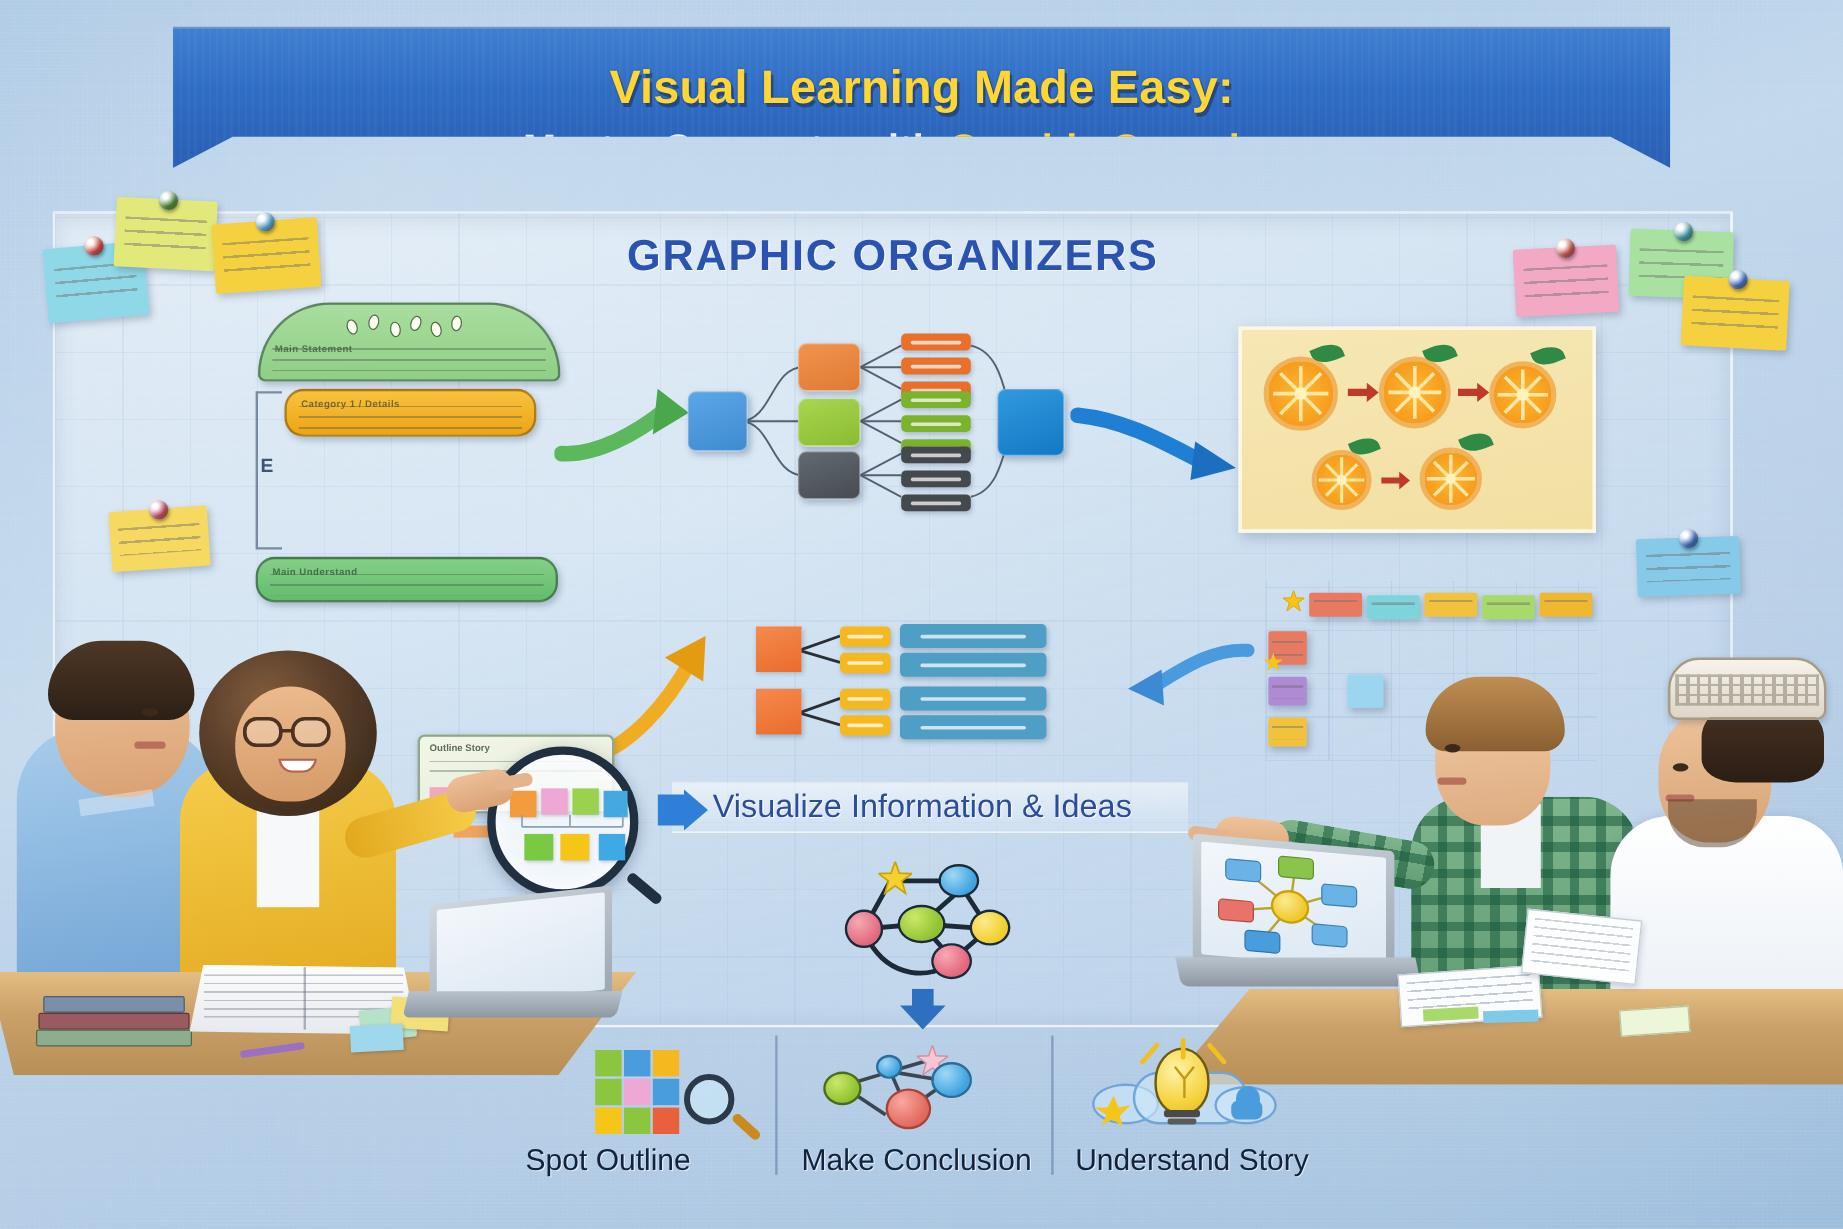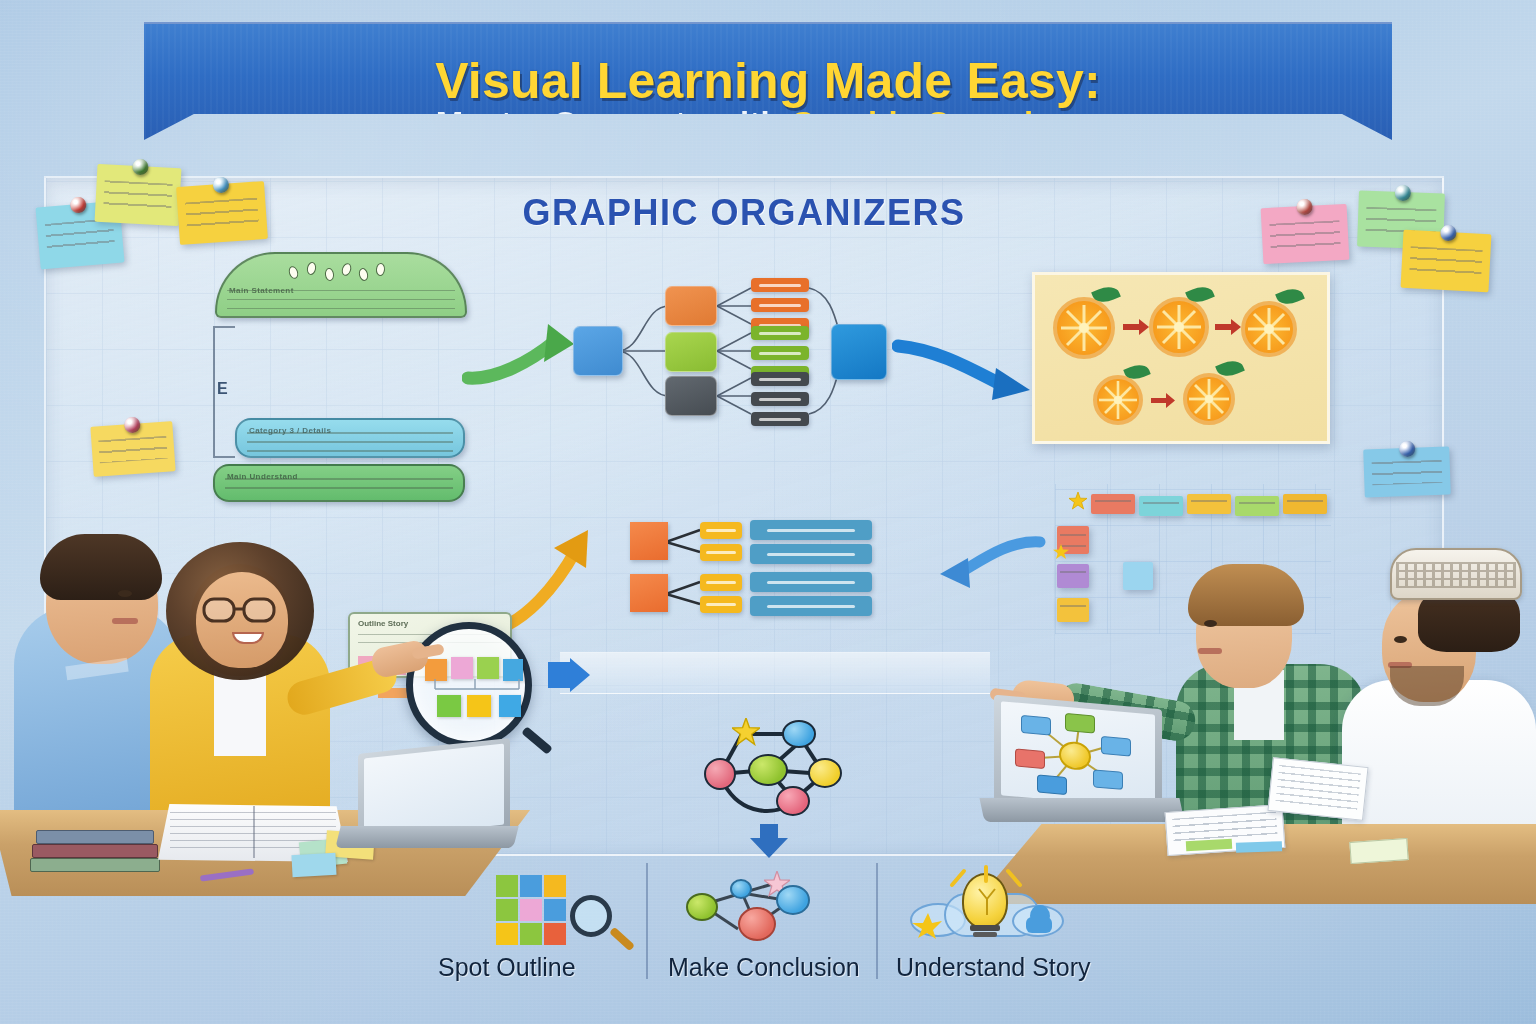--- a/index.html
+++ b/index.html
@@ -32,21 +32,21 @@
     border-top:2px solid rgba(255,255,255,.35);
   }
   .banner .tex {
     position:absolute; inset:0; opacity:.3;
     background:repeating-linear-gradient(90deg, rgba(255,255,255,.10) 0 2px, rgba(0,0,0,0) 2px 6px);
   }
   .banner-l1, .banner-l2 {
     position:absolute; width:100%; text-align:center;
     font-weight:bold; letter-spacing:.2px; white-space:nowrap;
   }
-  .banner-l1 { top:28px; font-size:50px; color:#ffd633;
+  .banner-l1 { top:28px; font-size:39px; color:#ffd633;
     text-shadow:2px 3px 0 rgba(25,45,85,.55), 0 0 2px rgba(0,0,0,.3); }
   .banner-l2 { top:81px; font-size:33px; color:#eef4fb;
     text-shadow:2px 3px 0 rgba(25,45,85,.5); }
   .hl { color:#ffd633; }
 
   
   .board {
     position:absolute; left:44px; top:176px; width:1400px; height:680px;
     background:linear-gradient(165deg, rgba(255,255,255,.55), rgba(232,242,251,.32) 45%, rgba(200,222,243,.22));
     border:2px solid rgba(255,255,255,.55);
@@ -155,27 +155,27 @@
       <div class="abs" style="left:70px; top:8px; width:110px; height:18px;">
         <span class="abs" style="left:2px;top:4px;width:9px;height:13px;border-radius:50%;background:#fdfdf0;border:1.5px solid #4d6b45;transform:rotate(-18deg);"></span>
         <span class="abs" style="left:20px;top:0px;width:9px;height:13px;border-radius:50%;background:#fdfdf0;border:1.5px solid #4d6b45;transform:rotate(12deg);"></span>
         <span class="abs" style="left:38px;top:6px;width:9px;height:13px;border-radius:50%;background:#fdfdf0;border:1.5px solid #4d6b45;transform:rotate(-8deg);"></span>
         <span class="abs" style="left:55px;top:1px;width:9px;height:13px;border-radius:50%;background:#fdfdf0;border:1.5px solid #4d6b45;transform:rotate(20deg);"></span>
         <span class="abs" style="left:72px;top:6px;width:9px;height:13px;border-radius:50%;background:#fdfdf0;border:1.5px solid #4d6b45;transform:rotate(-14deg);"></span>
         <span class="abs" style="left:89px;top:1px;width:9px;height:13px;border-radius:50%;background:#fdfdf0;border:1.5px solid #4d6b45;transform:rotate(6deg);"></span>
       </div>
     </div>
 
-
-
-    <div class="layer" style="left:30px; top:166px; width:230px; height:40px;
-         background:linear-gradient(180deg,#96dced,#76c6dd); border-color:rgba(20,80,105,.5);">
-      <div class="txt">Category 3 / Details</div>
+    <div class="layer" style="left:32px; top:72px; width:210px; height:40px;
+         background:linear-gradient(180deg,#f8c23f,#eda415); border-color:rgba(120,80,10,.55);">
+      <div class="txt">Category 1 / Details</div>
       <div class="rule"></div>
     </div>
+
+
 
     <div class="layer" style="left:8px; top:212px; width:252px; height:38px;
          background:linear-gradient(180deg,#84cf86,#63bc6d);">
       <div class="txt">Main Understand</div>
       <div class="rule"></div>
     </div>
 
     <div class="abs" style="left:8px; top:74px; width:22px; height:132px; border:2px solid rgba(70,90,115,.65); border-right:none;"></div>
     <div class="abs" style="left:12px; top:128px; font-size:16px; color:#3c5574; font-weight:bold;">E</div>
   </div>
@@ -429,20 +429,21 @@
           </g>
         </svg>
     </div>
     <div class="abs" style="left:172px;top:124px;width:34px;height:9px;background:#203040;border-radius:4px;transform:rotate(40deg);"></div>
   </div>
 
   <div class="capband" style="left:560px; top:652px; width:430px; height:42px;"></div>
   <svg class="abs" style="left:548px; top:658px;" width="44" height="34">
     <polygon points="0,4 22,4 22,0 42,17 22,34 22,30 0,30" fill="#2f7fd8"></polygon>
   </svg>
+  <div class="caption" style="left:594px; top:657px;">Visualize Information &amp; Ideas</div>
 
   <div class="abs" style="left:690px; top:712px; width:170px; height:110px;">
     <svg class="abs" style="left:0;top:0;" width="170" height="110">
       <g stroke="#1c2a38" stroke-width="4" fill="none">
         <path d="M52 22 L 108 22"></path>
           <path d="M30 62 L 52 22"></path>
           <path d="M30 62 L 78 58"></path>
         <path d="M78 58 L 112 28"></path>
           <path d="M78 58 L 134 62"></path>
           <path d="M78 58 L 104 88"></path>

